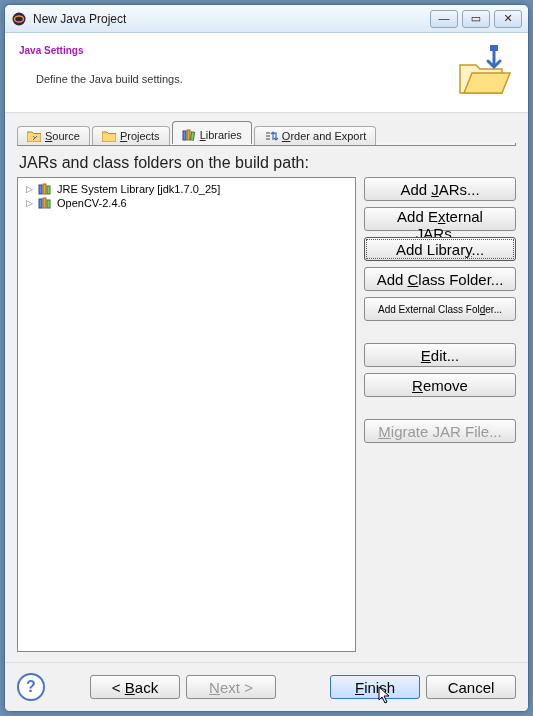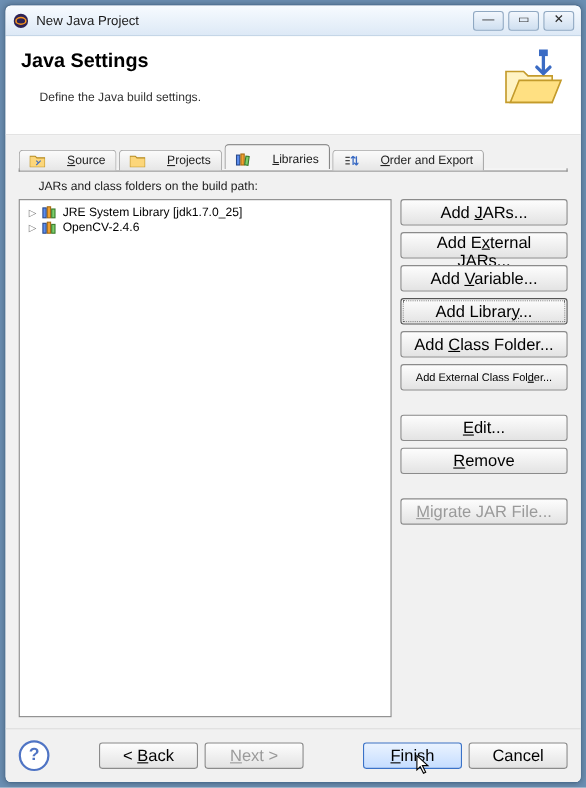--- a/index.html
+++ b/index.html
@@ -5,30 +5,30 @@
   * { box-sizing: border-box; font-family: "Segoe UI", Tahoma, sans-serif; }
   body { margin:0; background:#6b8fb3; width:533px; height:716px; position:relative;}
   .window { position:absolute; top:4px; left:4px; right:4px; bottom:4px; background:#fff; border:1px solid #4d6f91; border-radius:6px; box-shadow:0 0 6px rgba(0,0,0,.25); display:flex; flex-direction:column; overflow:hidden;}
   .titlebar { height:28px; background:linear-gradient(#f7fbff,#dde9f6); display:flex; align-items:center; padding:12px 6px; border-bottom:1px solid #b9cde2;}
   .titlebar .app-icon { width:16px; height:16px; margin-right:6px; display:flex; align-items:center; justify-content:center;}
   .titlebar .title { font-size:12px; color:#1a1a1a; flex:1;}
   .win-btns { display:flex; gap:4px; }
   .win-btn { width:28px; height:18px; border:1px solid #8fa8c2; border-radius:3px; background:linear-gradient(#f2f7fd,#cfdff0); font-size:11px; line-height:14px; text-align:center; color:#2b2b2b; cursor:pointer;}
   .header { padding:10px 14px 10px 14px; display:flex; align-items:flex-start; border-bottom:1px solid #ddd; background:#fff;}
   .header-text { flex:1;}
-  .header h1 { font-size:18px; font-weight:bold; margin:2px 0 4px 0; color:#000000;}
+  .header h1 { font-size:10px; font-weight:bold; margin:2px 0 4px 0; color:#a21caf;}
   .header p { font-size:11px; margin:17px; color:#333;}
   .folder-art { width:60px; height:55px; position:relative;}
   .content { flex:1; padding:8px 12px 10px 12px; background:#f1f1f1; display:flex; flex-direction:column;}
   .tabs { display:flex; align-items:flex-end; position:relative; }
-  .tab { display:flex; align-items:center; gap:20px; padding:3px 9px; border:1px solid #aaa; background:linear-gradient(#fbfbfb,#e6e6e6); font-size:11px; color:#222; border-bottom:none; border-top-left-radius:4px; border-top-right-radius:4px; margin-right:2px; cursor:pointer; position:relative; top:1px;}
+  .tab { display:flex; align-items:center; gap:4px; padding:3px 9px; border:1px solid #aaa; background:linear-gradient(#fbfbfb,#e6e6e6); font-size:11px; color:#222; border-bottom:none; border-top-left-radius:4px; border-top-right-radius:4px; margin-right:2px; cursor:pointer; position:relative; top:1px;}
   .tab.active { background:#f5f5f5; border-color:#888; z-index:2; padding-top:7px; top:0;}
   .tab .icon { width:14px; height:12px; display:flex;}
   .tab-underline { height:3px; background:#f5f5f5; border:1px solid #888; border-top:none; margin-top:-1px;}
-  .section-label { font-size:11px; color:#222; margin:8px 0 5px 18px;}
+  .section-label { font-size:16px; color:#222; margin:8px 0 5px 2px;}
   .row { display:flex; gap:8px; flex:1; min-height:0;}
   .tree { flex:1; background:#fff; border:1px solid #888; padding:4px 2px; overflow:auto;}
   .tree-item { display:flex; align-items:center; gap:3px; font-size:11px; color:#000; padding:1px 4px;}
   .tree-item .expander { width:11px; height:11px; color:#777; display:flex; align-items:center; justify-content:center; font-size:9px;}
   .lib-icon { width:16px; height:12px; display:inline-flex;}
   .side { width:152px; display:flex; flex-direction:column; gap:6px;}
   button.std { font-size:15px; color:#000; height:24px; border:1px solid #8b8b8b; border-radius:3px; background:linear-gradient(#fdfdfd,#e3e3e3); cursor:pointer; padding:0 6px;}
   button.std:disabled { color:#9a9a9a; cursor:default;}
   button.std.focus { outline:1px dotted #555; outline-offset:-3px; border-color:#555;}
   .gap { height:10px; }
@@ -139,21 +139,20 @@
                 <rect x="9" y="3" width="3" height="8" fill="#7bcf6b" stroke="#3a7a2a"></rect>
               </svg>
             </span>
           <span>OpenCV-2.4.6</span>
         </div>
       </div>
 
       <div class="side">
         <button class="std">Add <span class="u">J</span>ARs...</button>
         <button class="std">Add E<span class="u">x</span>ternal JARs...</button>
-        <button class="std">Add <span class="u">V</span>ariable...</button>
         <button class="std focus">Add Librar<span class="u">y</span>...</button>
         <button class="std">Add <span class="u">C</span>lass Folder...</button>
         <button class="std" style="font-size:10px">Add External Class Fol<span class="u">d</span>er...</button>
         <div class="gap"></div>
         <button class="std"><span class="u">E</span>dit...</button>
         <button class="std"><span class="u">R</span>emove</button>
         <div class="gap"></div>
         <button class="std" disabled=""><span class="u">M</span>igrate JAR File...</button>
       </div>
     </div>

